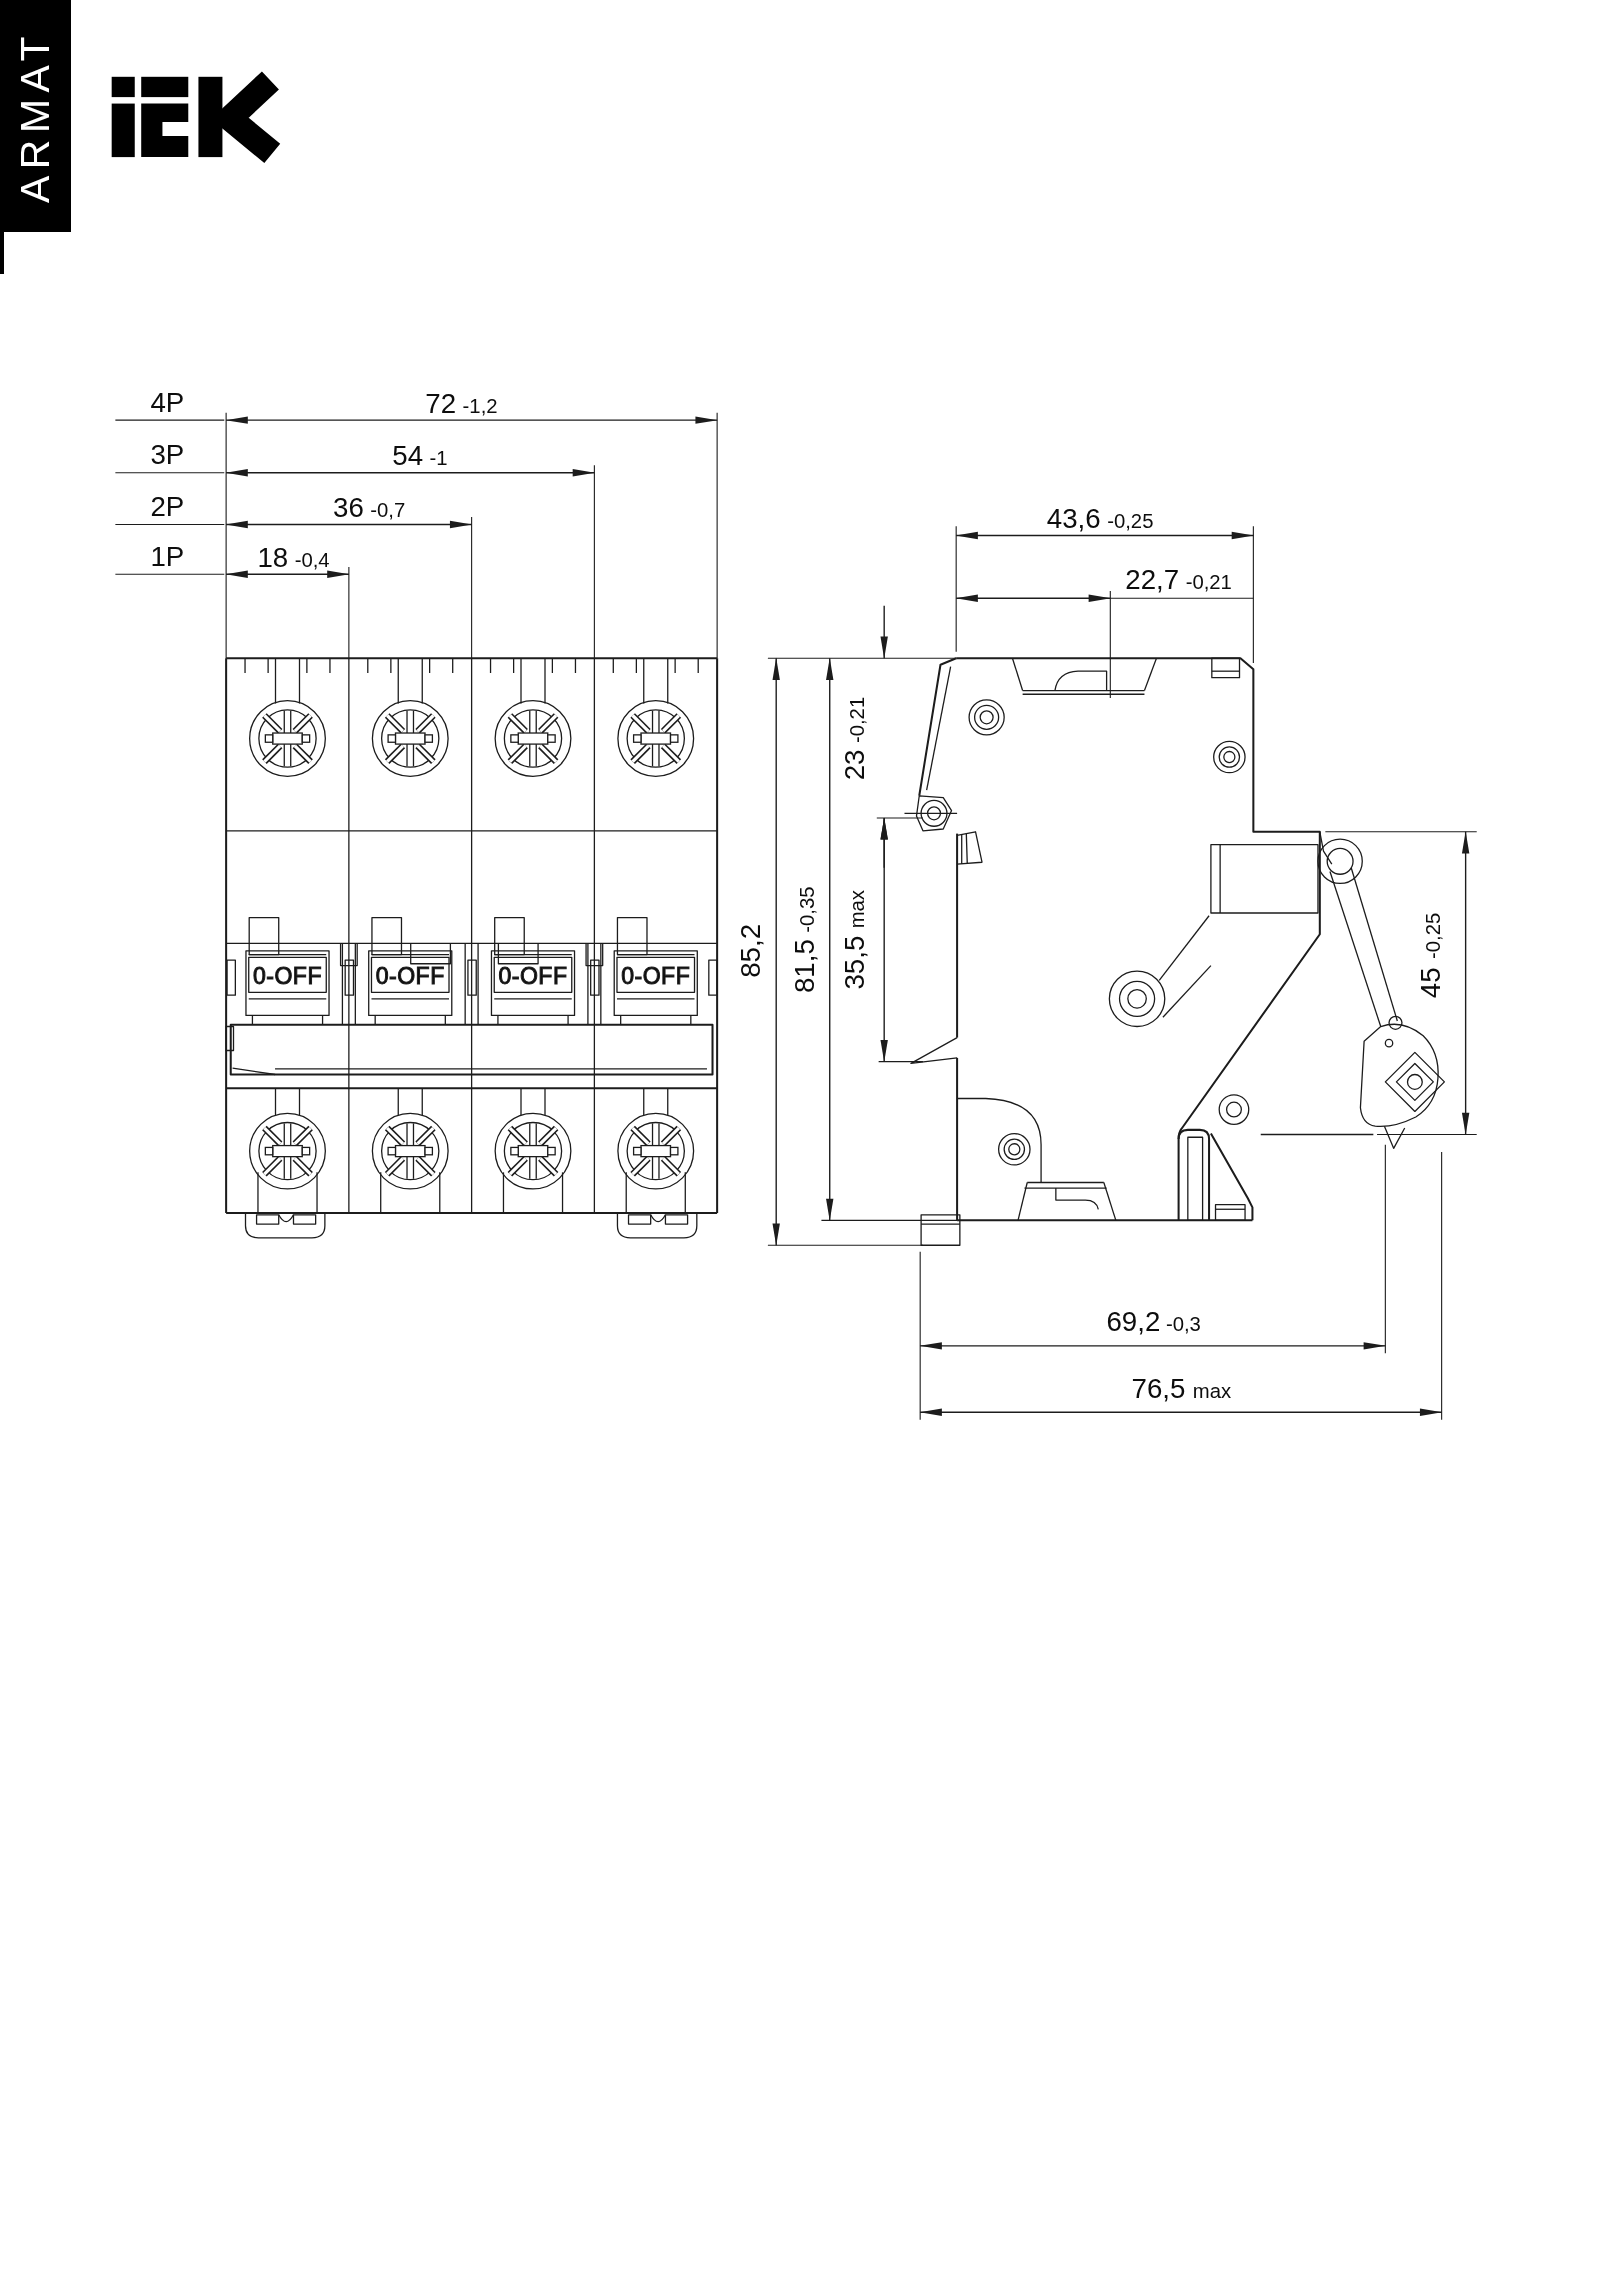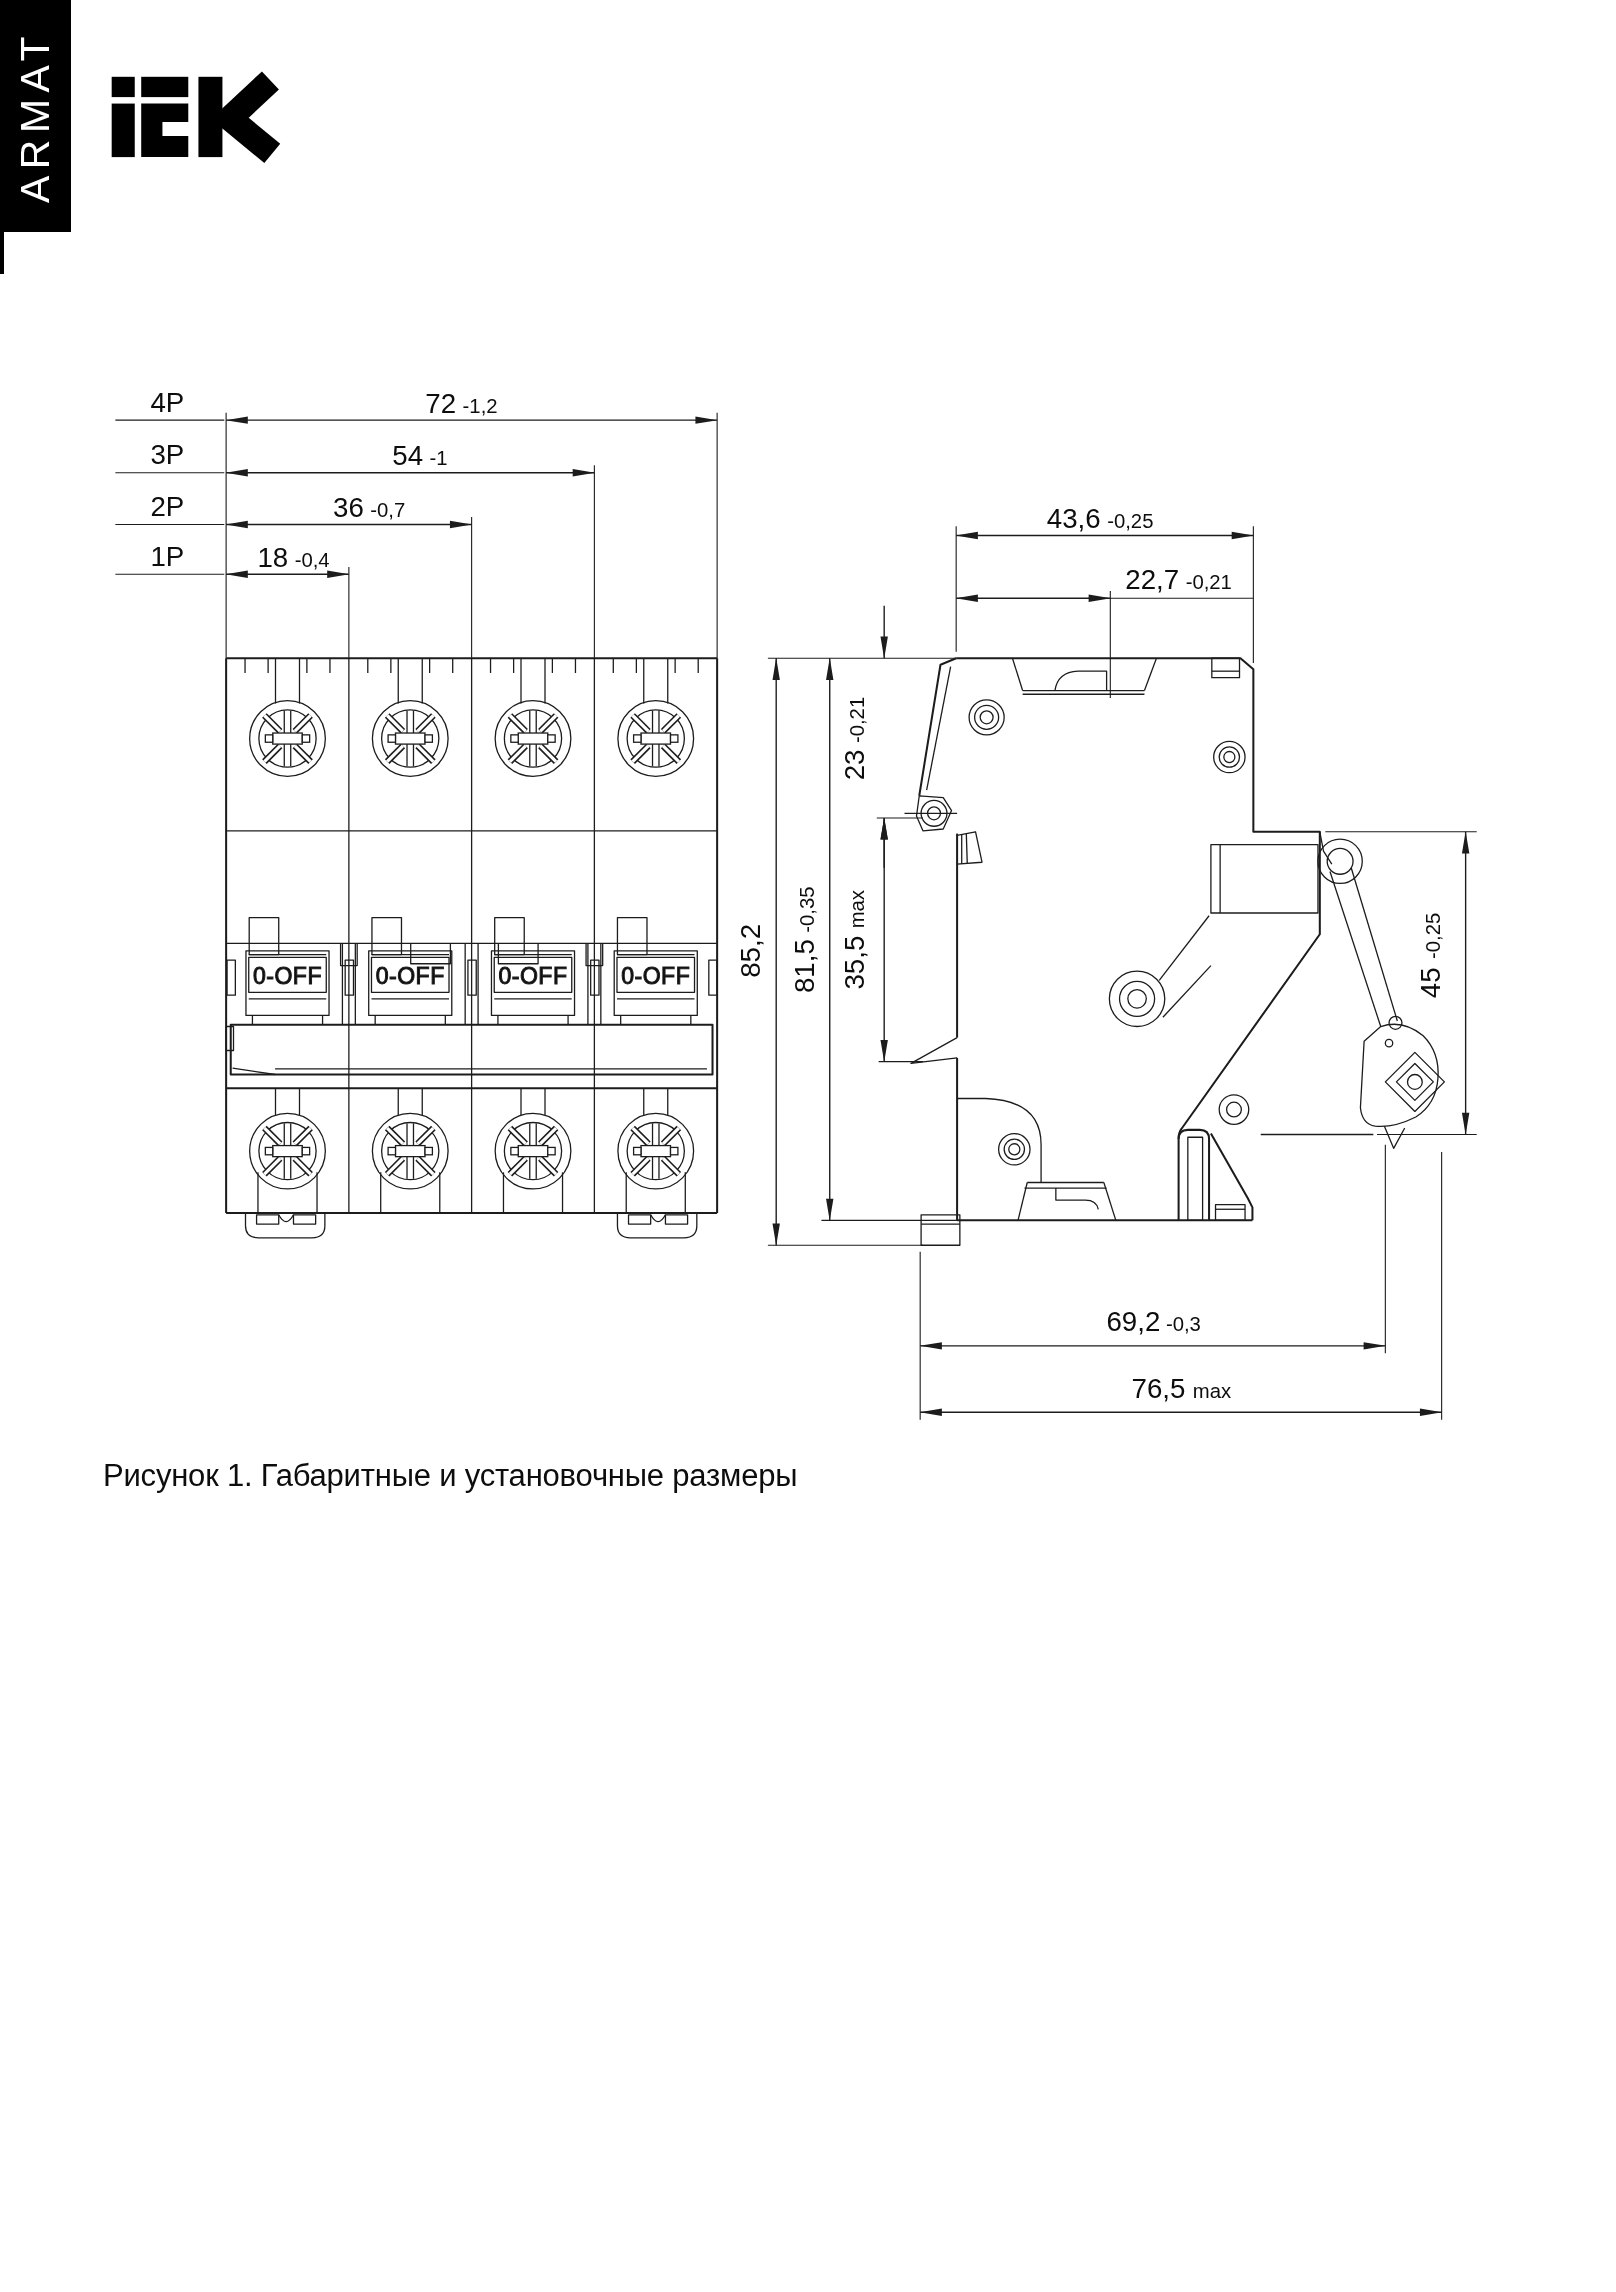--- a/index.html
+++ b/index.html
@@ -401,15 +401,14 @@
 
         <g>
           <line class="ex" x1="1562" y1="1248" x2="1562" y2="1538"></line>
           <line class="dm" x1="997" y1="1530" x2="1562" y2="1530" marker-start="url(#ar)" marker-end="url(#ar)"></line>
           <text x="1280" y="1514" text-anchor="middle"><tspan class="n">76,5</tspan><tspan class="t" dx="8">max</tspan></text>
         </g>
       </g>
     </g>
   </svg>
 
-  <div class="caption">Рисунок 1. Габаритные и установочные размеры</div>
 </div>
 
 
 </body></html>

